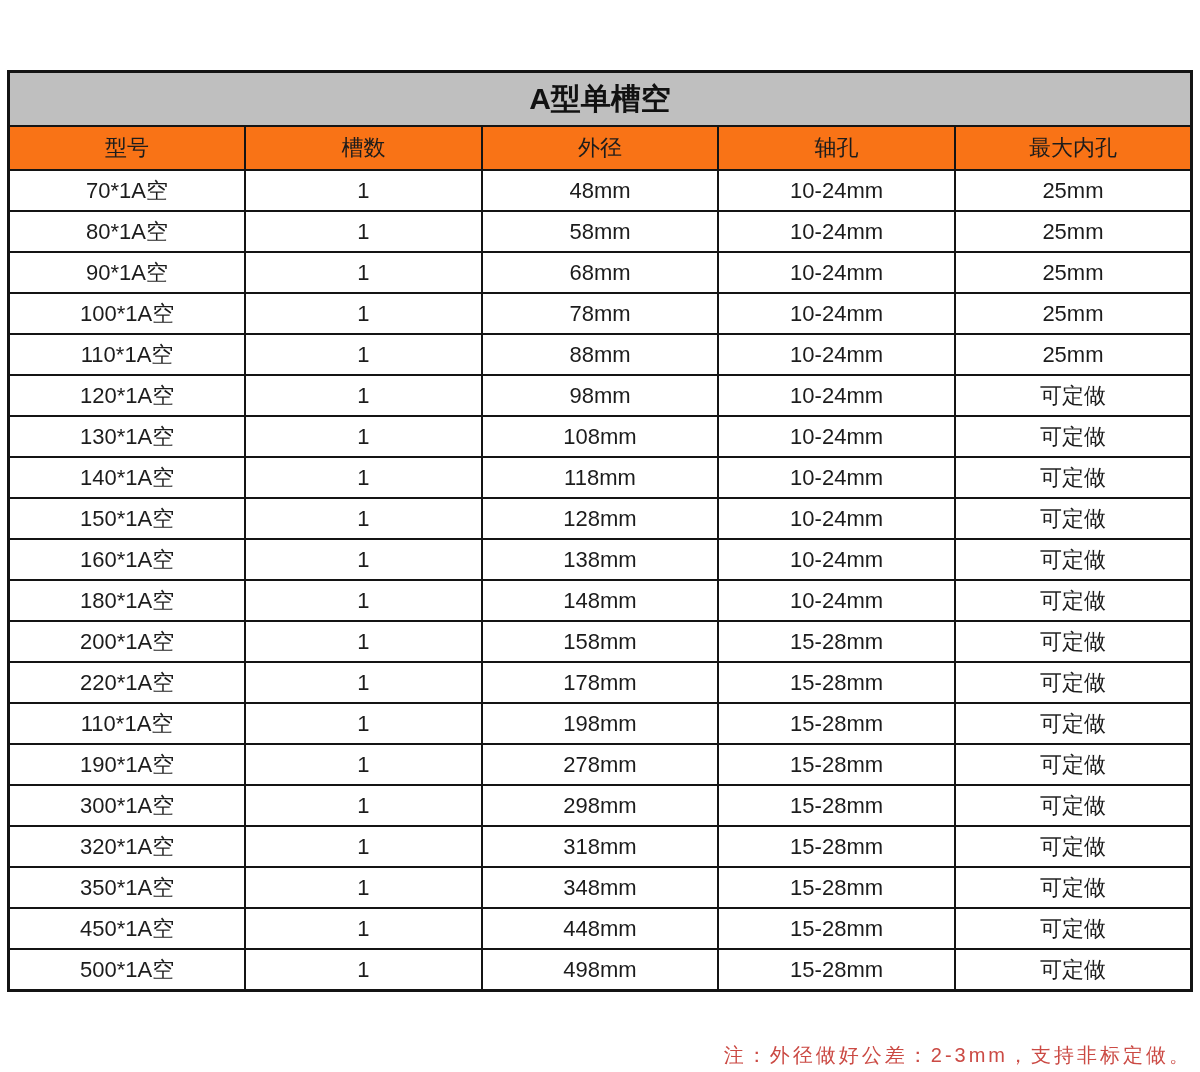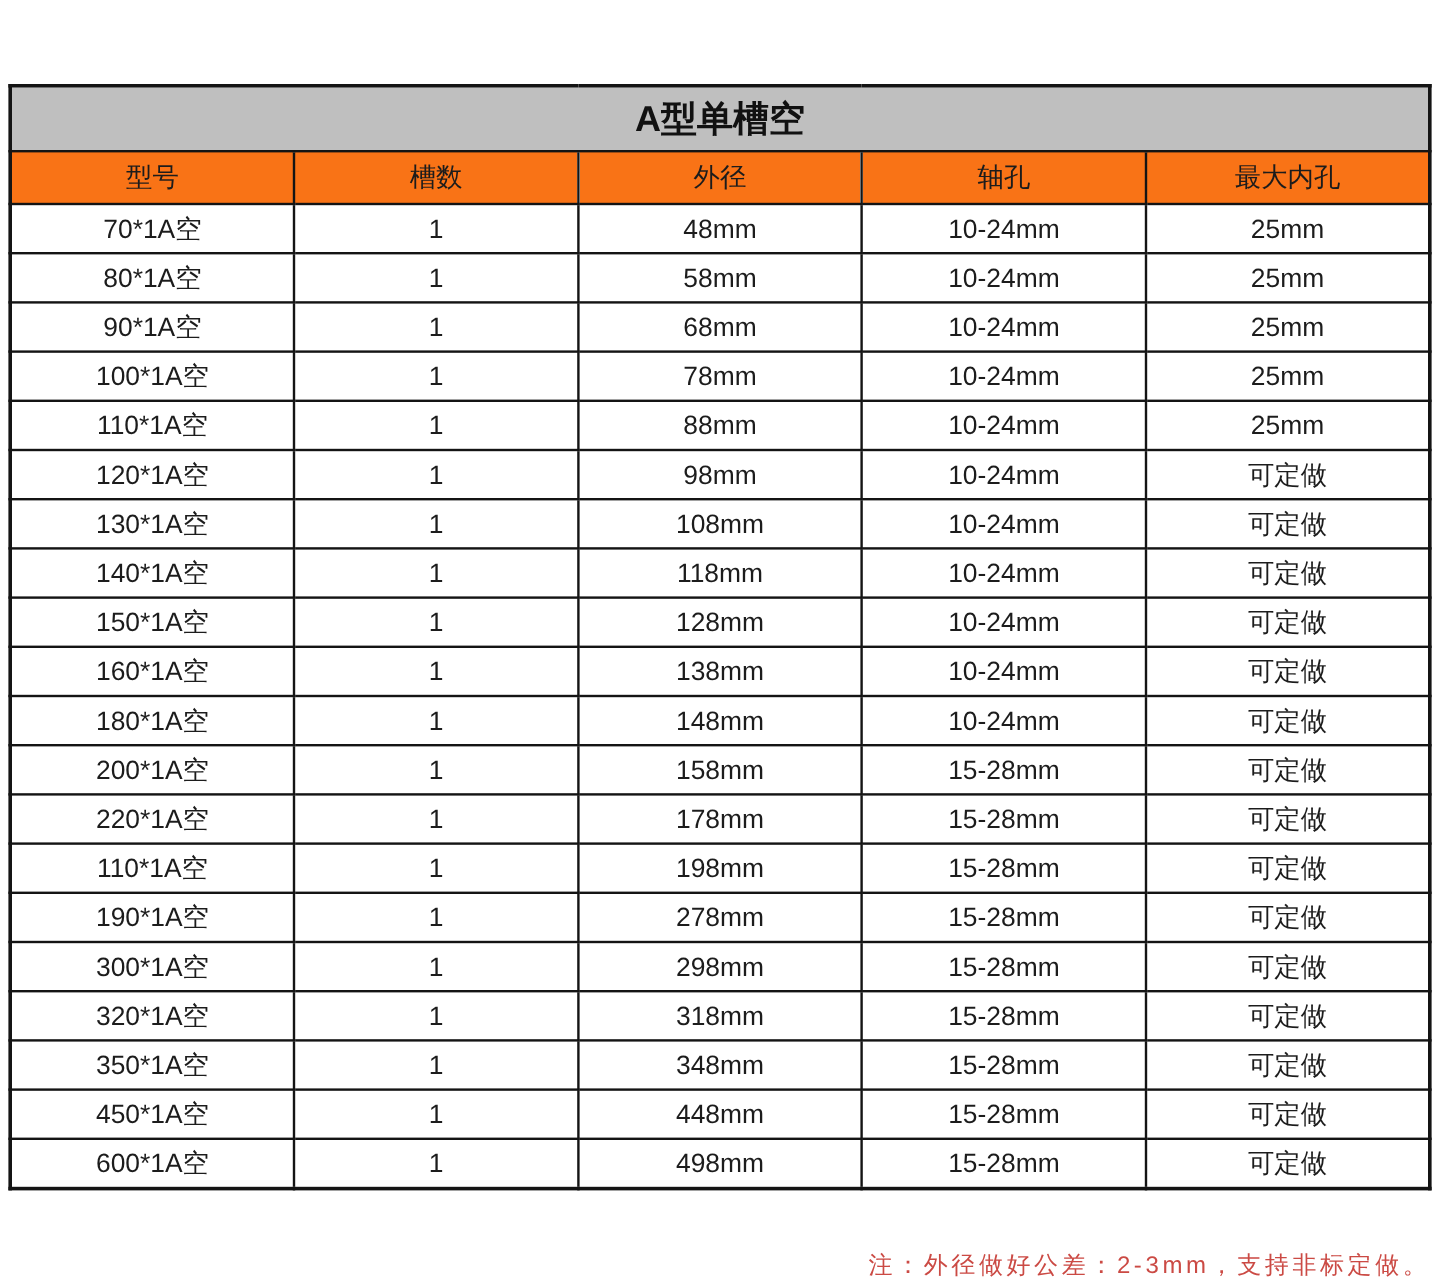--- a/index.html
+++ b/index.html
@@ -210,21 +210,21 @@
           <td>可定做</td>
         </tr>
         <tr>
           <td>450*1A空</td>
           <td>1</td>
           <td>448mm</td>
           <td>15-28mm</td>
           <td>可定做</td>
         </tr>
         <tr>
-          <td>600*1A空</td>
+          <td>500*1A空</td>
           <td>1</td>
           <td>498mm</td>
           <td>15-28mm</td>
           <td>可定做</td>
         </tr>
       </tbody>
   </table>
 
   <div class="note">注：外径做好公差：2-3mm，支持非标定做。</div>
 

